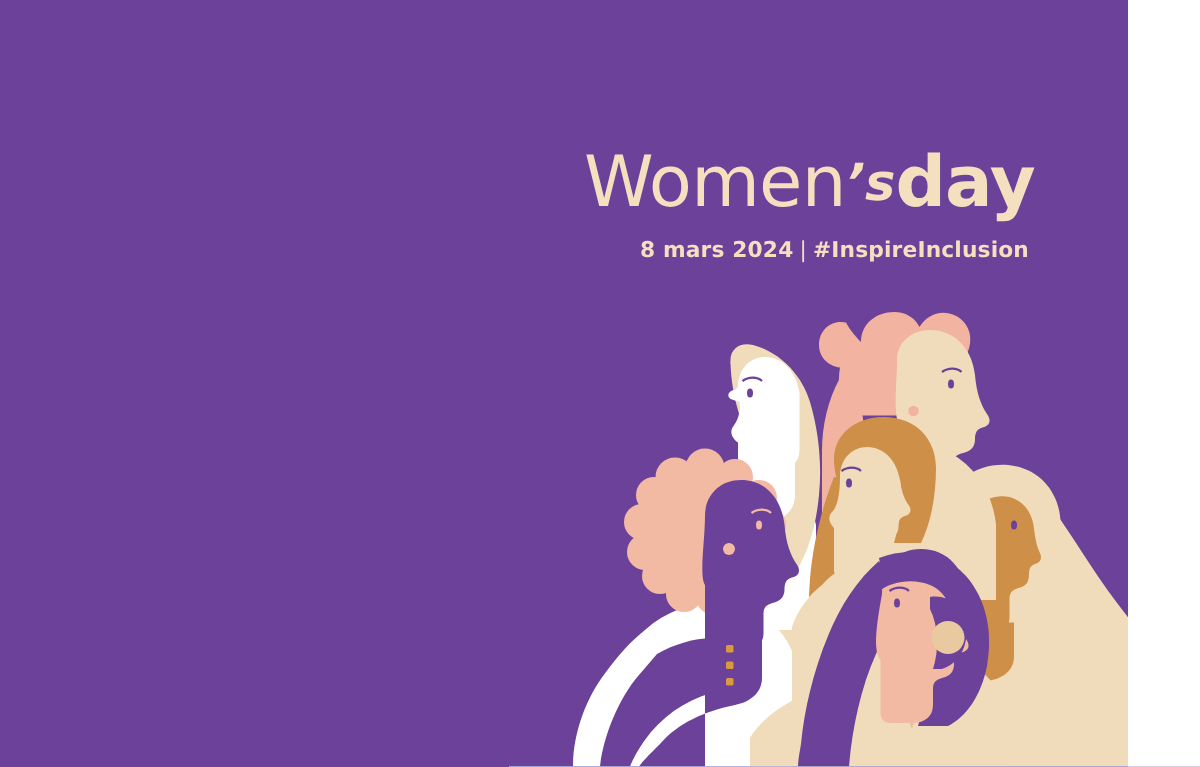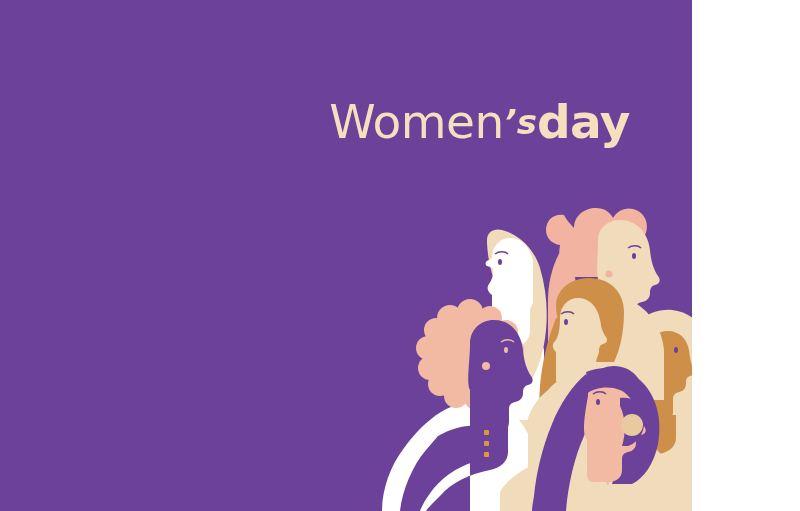--- a/index.html
+++ b/index.html
@@ -3,21 +3,21 @@
 <meta charset="utf-8">
 <title>Women's day</title>
 <style>
   html, body {
     margin: 0;
     padding: 0;
     background: #ffffff;
   }
   #poster {
     position: relative;
-    width: 692px;
+    width: 752px;
     height: 511px;
     overflow: hidden;
     background: #1d4ed8;
     font-family: "Liberation Sans", sans-serif;
   }
   #artwork {
     position: absolute;
     left: 0;
     top: 0;
     width: 800px;
@@ -341,15 +341,16 @@
       <ellipse cx="598" cy="402" rx="2" ry="3" fill="#6B4199"></ellipse>
       <path d="M593,394 C597,391 603,391 606,394" stroke="#6B4199" stroke-width="1.5" fill="none"></path>
 
       <circle cx="632" cy="425" r="11" fill="#E8C9A0"></circle>
     </g>
 
   </svg>
 
   <div class="text-block">
     <div class="title"><span>Women</span><span class="apos">’</span><span class="apos">s</span><span class="bold">day</span></div>
+    <div class="subtitle"><span>8 mars 2024</span><span class="sep">|</span><span>#InspireInclusion</span></div>
   </div>
 
 </div>
 
 </body></html>

